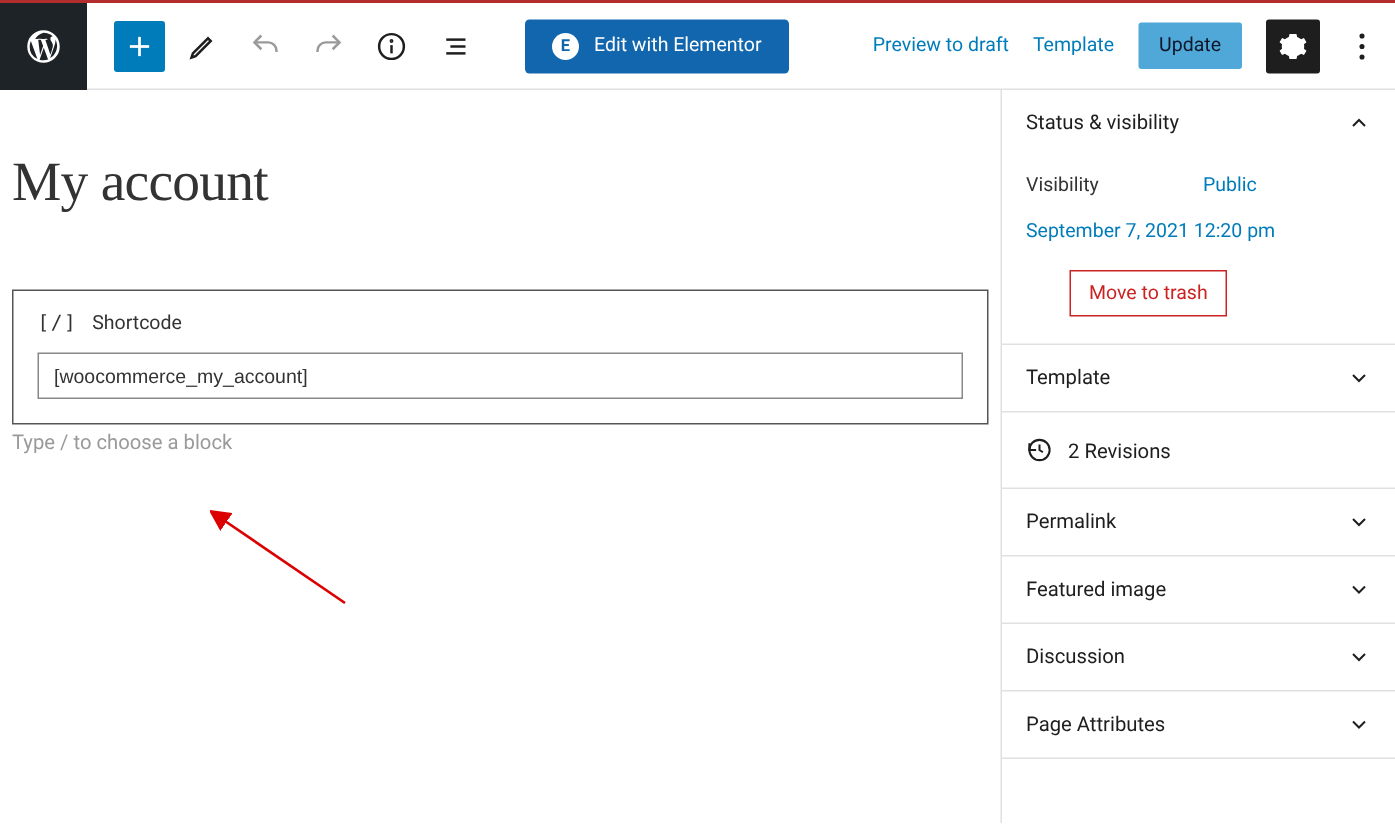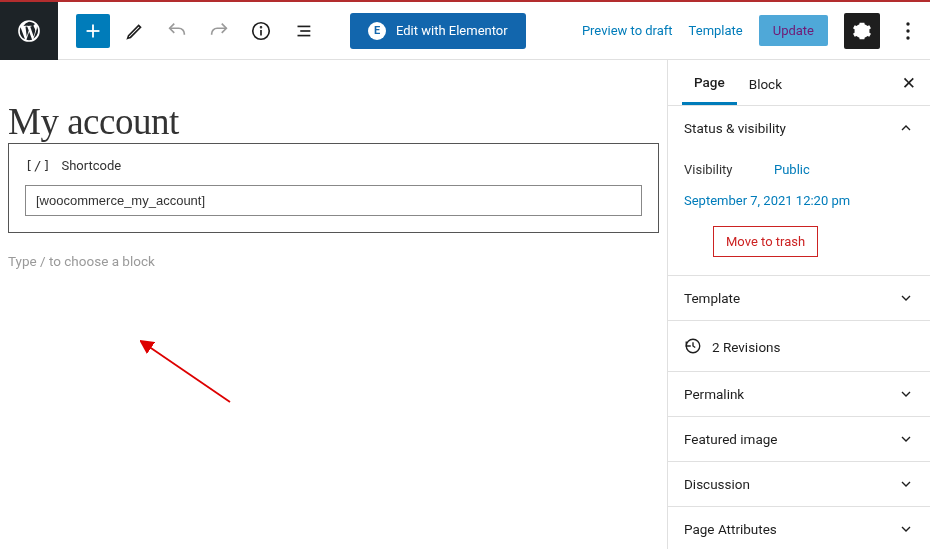--- a/index.html
+++ b/index.html
@@ -53,21 +53,21 @@
     font-size: 11px; font-weight: bold;
     display: flex; align-items: center; justify-content: center;
   }
   .header-right {
     margin-left: auto;
     display: flex; align-items: center; gap: 16px;
   }
   .link-blue { color: #007cba; cursor: pointer; font-size: 13px; }
   .update-btn {
     background: #4fa8d8;
-    color: #701a75;
+    color: #0f172a;
     padding: 8px 14px;
     border-radius: 2px;
     font-size: 13px;
   }
   .gear-btn {
     width: 36px; height: 36px;
     background: #1e1e1e;
     display: flex; align-items: center; justify-content: center;
     border-radius: 2px;
   }
@@ -87,20 +87,21 @@
   .editor-area {
     flex: 1;
     padding: 40px 8px 0 8px;
     overflow-y: auto;
     position: relative;
   }
   .page-title {
     font-size: 37px;
     font-weight: 300;
     color: #333;
+    margin-bottom: 50px;
     font-family: Georgia, serif;
     letter-spacing: -0.5px;
   }
   .block-shortcode {
     border: 1px solid #555;
     padding: 14px 16px 16px 16px;
   }
   .sc-head {
     display: flex; align-items: center; gap: 10px;
     margin-bottom: 12px;
@@ -110,21 +111,21 @@
   .sc-head .sc-ico { font-family: monospace; font-size: 13px; letter-spacing: 1px; }
   .sc-input {
     width: 100%;
     border: 1px solid #888;
     padding: 7px 10px;
     font-size: 13px;
     color: #333;
     outline: none;
   }
   .placeholder-text {
-    margin-top: 20px;
+    margin-top: 4px;
     color: #9a9a9a;
     font-size: 13.5px;
   }
   .arrow-annot {
     position: absolute;
     left: 140px;
     top: 280px;
     pointer-events: none;
   }
 
@@ -172,20 +173,21 @@
     font-weight: 400;
     cursor: pointer;
     text-align: center;
   }
   .panel-head svg { width: 16px; height: 16px; stroke: #1e1e1e; fill: none; stroke-width: 2; }
   .panel-body { padding: 4px 16px 18px 16px; }
   .sv-row {
     display: flex;
     padding: 8px 0;
     font-size: 13px;
+    gap: 28px;
   }
   .sv-row .lbl { width: 90px; color: #333; }
   .trash-btn {
     border: 1px solid #c22;
     color: #c22;
     padding: 7px 12px;
     display: inline-block;
     margin-top: 10px;
     font-size: 13px;
     cursor: pointer;
@@ -290,25 +292,20 @@
         <marker id="ah" markerWidth="8" markerHeight="8" refX="2" refY="4" orient="auto">
           <path d="M0,0 L8,4 L0,8 z" fill="#d00"></path>
         </marker>
       </defs>
       <line x1="90" y1="62" x2="8" y2="6" stroke="#d00" stroke-width="1.8" marker-end="url(#ah)"></line>
     </svg>
   </div>
 
   <div class="sidebar">
     <div class="sb-scroll"></div>
-    <div class="tabs">
-      <div class="tab active">Page</div>
-      <div class="tab">Block</div>
-      <div class="close-x">✕</div>
-    </div>
 
     <div class="panel">
       <div class="panel-head">
         <span>Status &amp; visibility</span>
         <svg viewBox="0 0 24 24">
             <polyline points="6 15 12 9 18 15"></polyline>
           </svg>
       </div>
       <div class="panel-body">
         <div class="sv-row">

